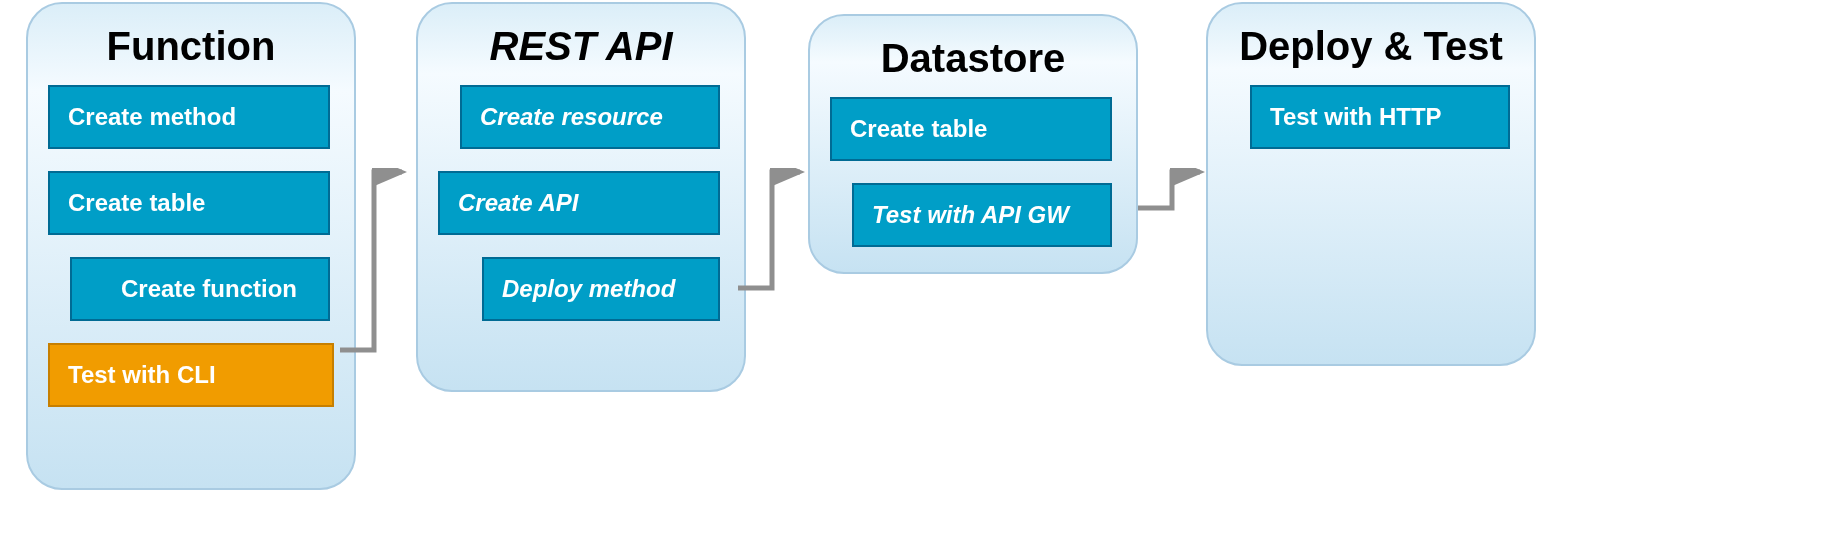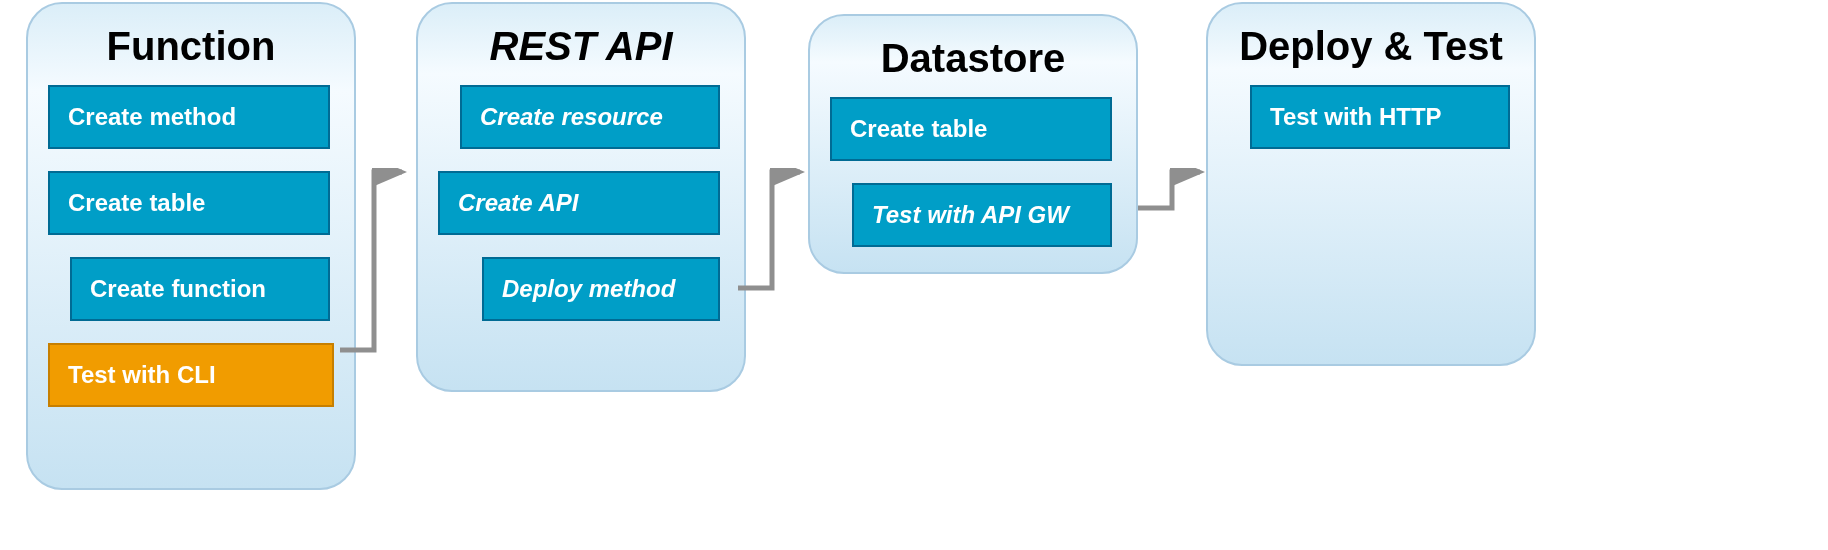--- a/index.html
+++ b/index.html
@@ -46,21 +46,21 @@
 <body>
 
 <div class="stage-box" style="left:26px; top:2px; width:330px; height:488px;">
   <div class="stage-title">Function</div>
   <div class="step teal" style="margin-left:0px; width:282px;">
       <span>Create method</span>
     </div>
   <div class="step teal" style="margin-left:0px; width:282px;">
       <span>Create table</span>
     </div>
-  <div class="step teal" style="margin-left:22px; width:260px;">
+  <div class="step teal" style="margin-left:22px; width:260px;justify-content:center;">
       <span>Create function</span>
     </div>
   <div class="step orange" style="width:286px;">
       <span>Test with CLI</span>
     </div>
 </div>
 
 <div class="stage-box" style="left:416px; top:2px; width:330px; height:390px;font-style:italic;">
   <div class="stage-title">REST API</div>
   <div class="step teal" style="margin-left:22px; width:260px;">

